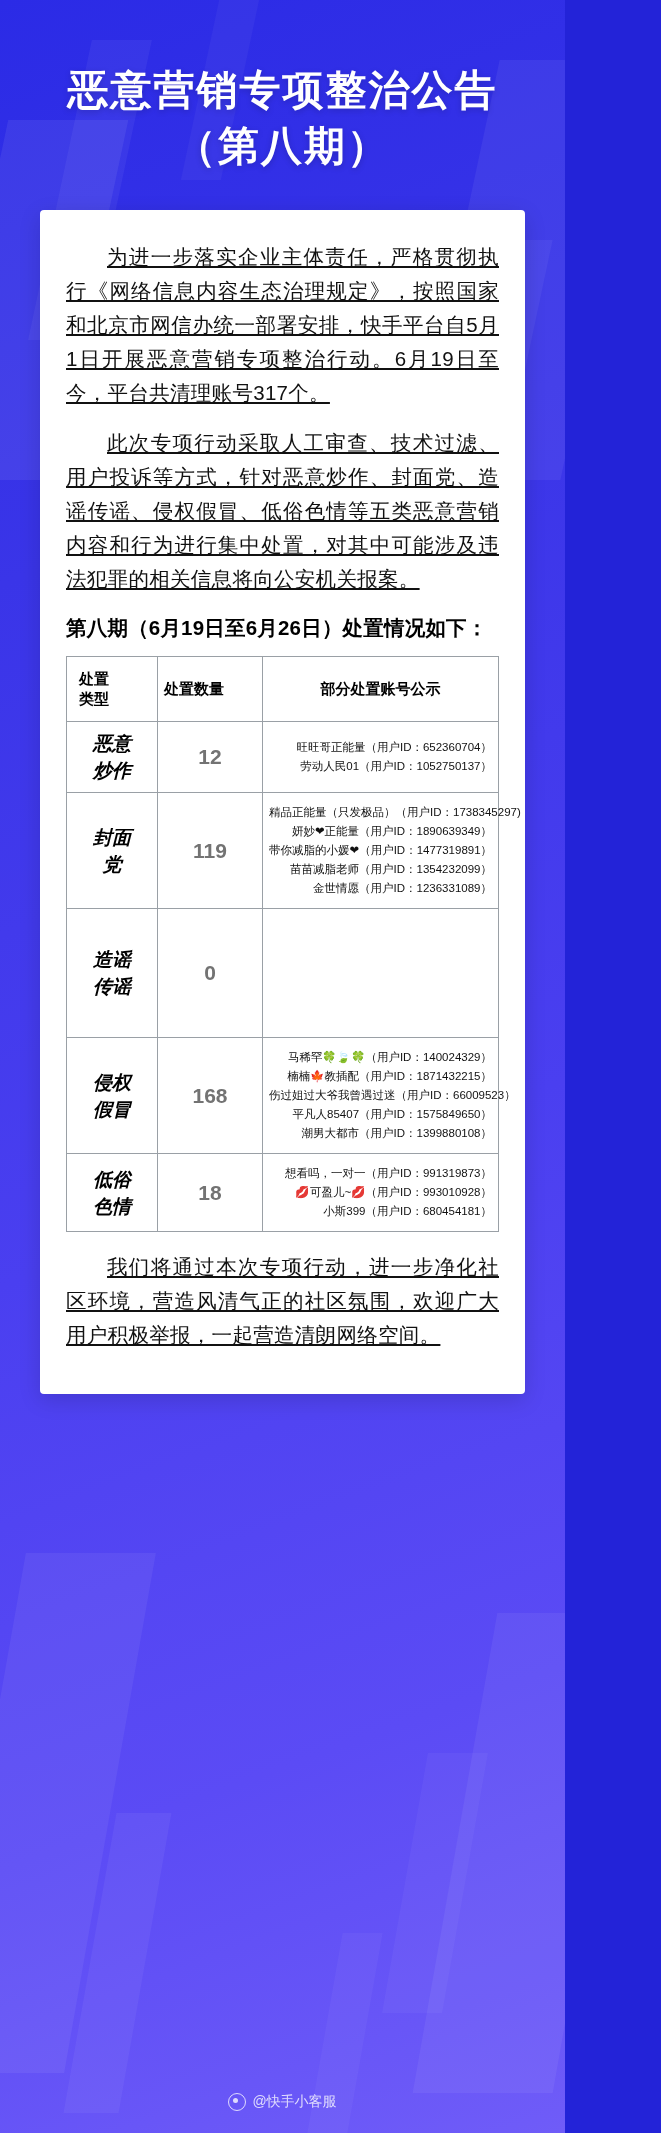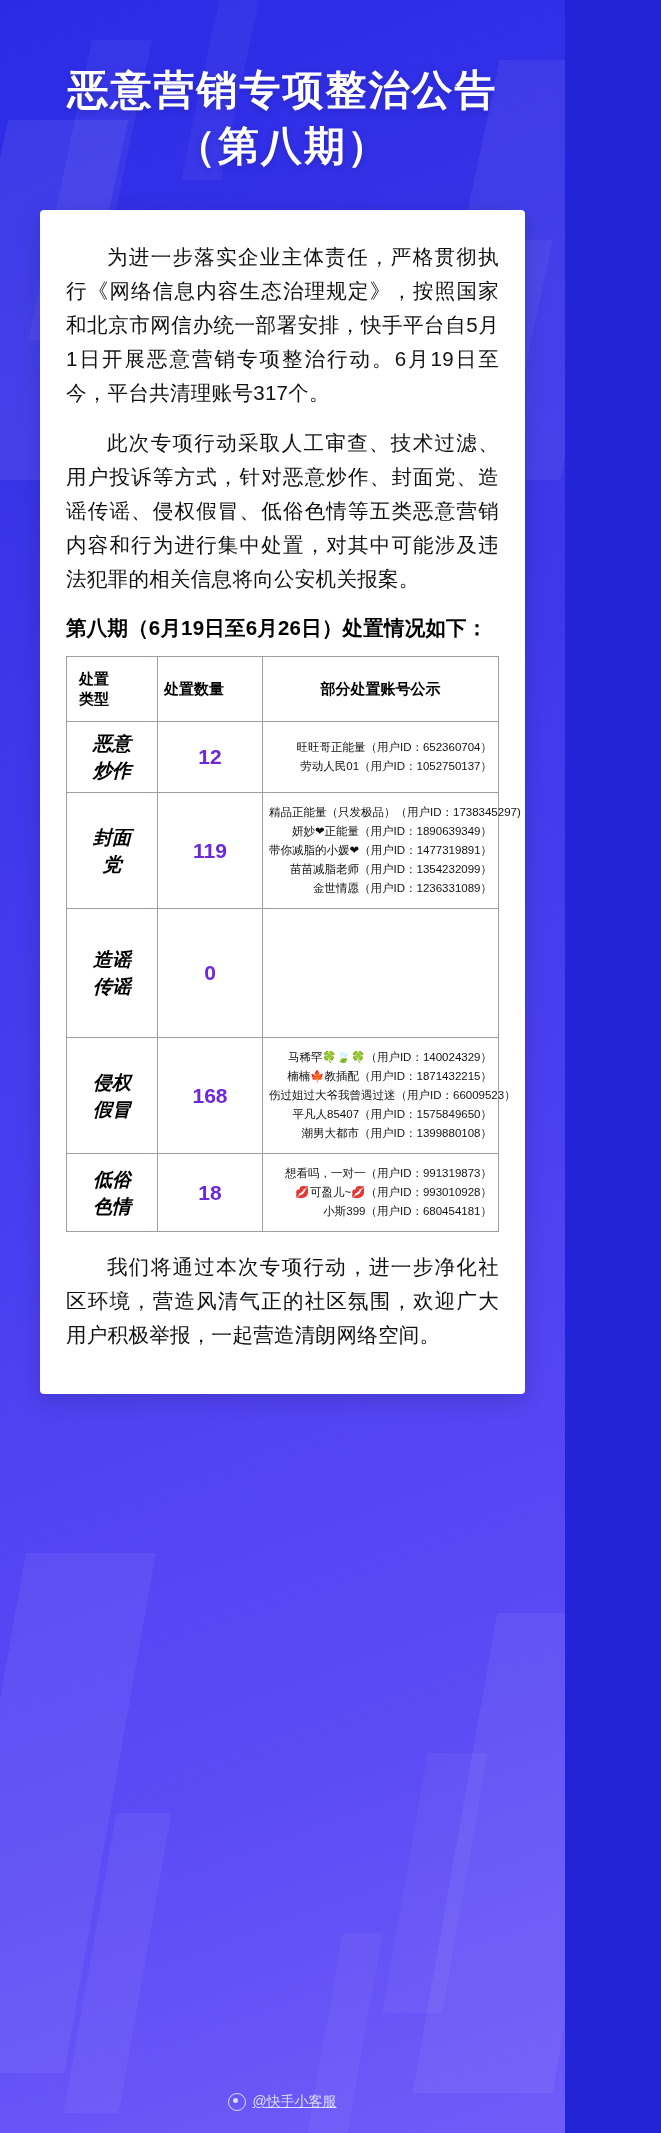--- a/index.html
+++ b/index.html
@@ -63,20 +63,21 @@
     box-shadow: 0 6px 22px rgba(0,0,0,0.14);
   }
   .para {
     color: #111111;
     font-size: 20.5px;
     line-height: 34px;
     text-indent: 2em;
     margin: 0 0 16px 0;
     text-align: justify;
     letter-spacing: 0.3px;
+    text-decoration: underline;
   }
   .subhead {
     color: #000000;
     font-size: 20.5px;
     font-weight: bold;
     line-height: 32px;
     margin: 4px 0 12px 0;
     letter-spacing: 0.2px;
   }
 
@@ -107,21 +108,21 @@
     font-weight: bold;
     color: #000;
     text-align: center;
     line-height: 27px;
     padding: 8px 2px;
     font-style: italic;
   }
   td.count {
     font-size: 21px;
     font-weight: bold;
-    color: #6d28d9;
+    color: #737373;
     text-align: center;
     padding: 8px 2px;
   }
   td.accounts {
     padding: 10px 6px;
     text-align: right;
   }
   td.accounts .acct {
     font-size: 11.5px;
     color: #111;
@@ -146,21 +147,20 @@
     bottom: 18px;
     text-align: center;
     z-index: 4;
   }
   .footer-inner {
     display: inline-flex;
     align-items: center;
     gap: 6px;
     color: rgba(255,255,255,0.78);
     font-size: 14px;
-    text-decoration: underline;
   }
   .weibo-eye {
     display: inline-block;
     width: 16px;
     height: 16px;
     border-radius: 50%;
     border: 1.5px solid rgba(255,255,255,0.78);
     position: relative;
   }
   .weibo-eye::after {

